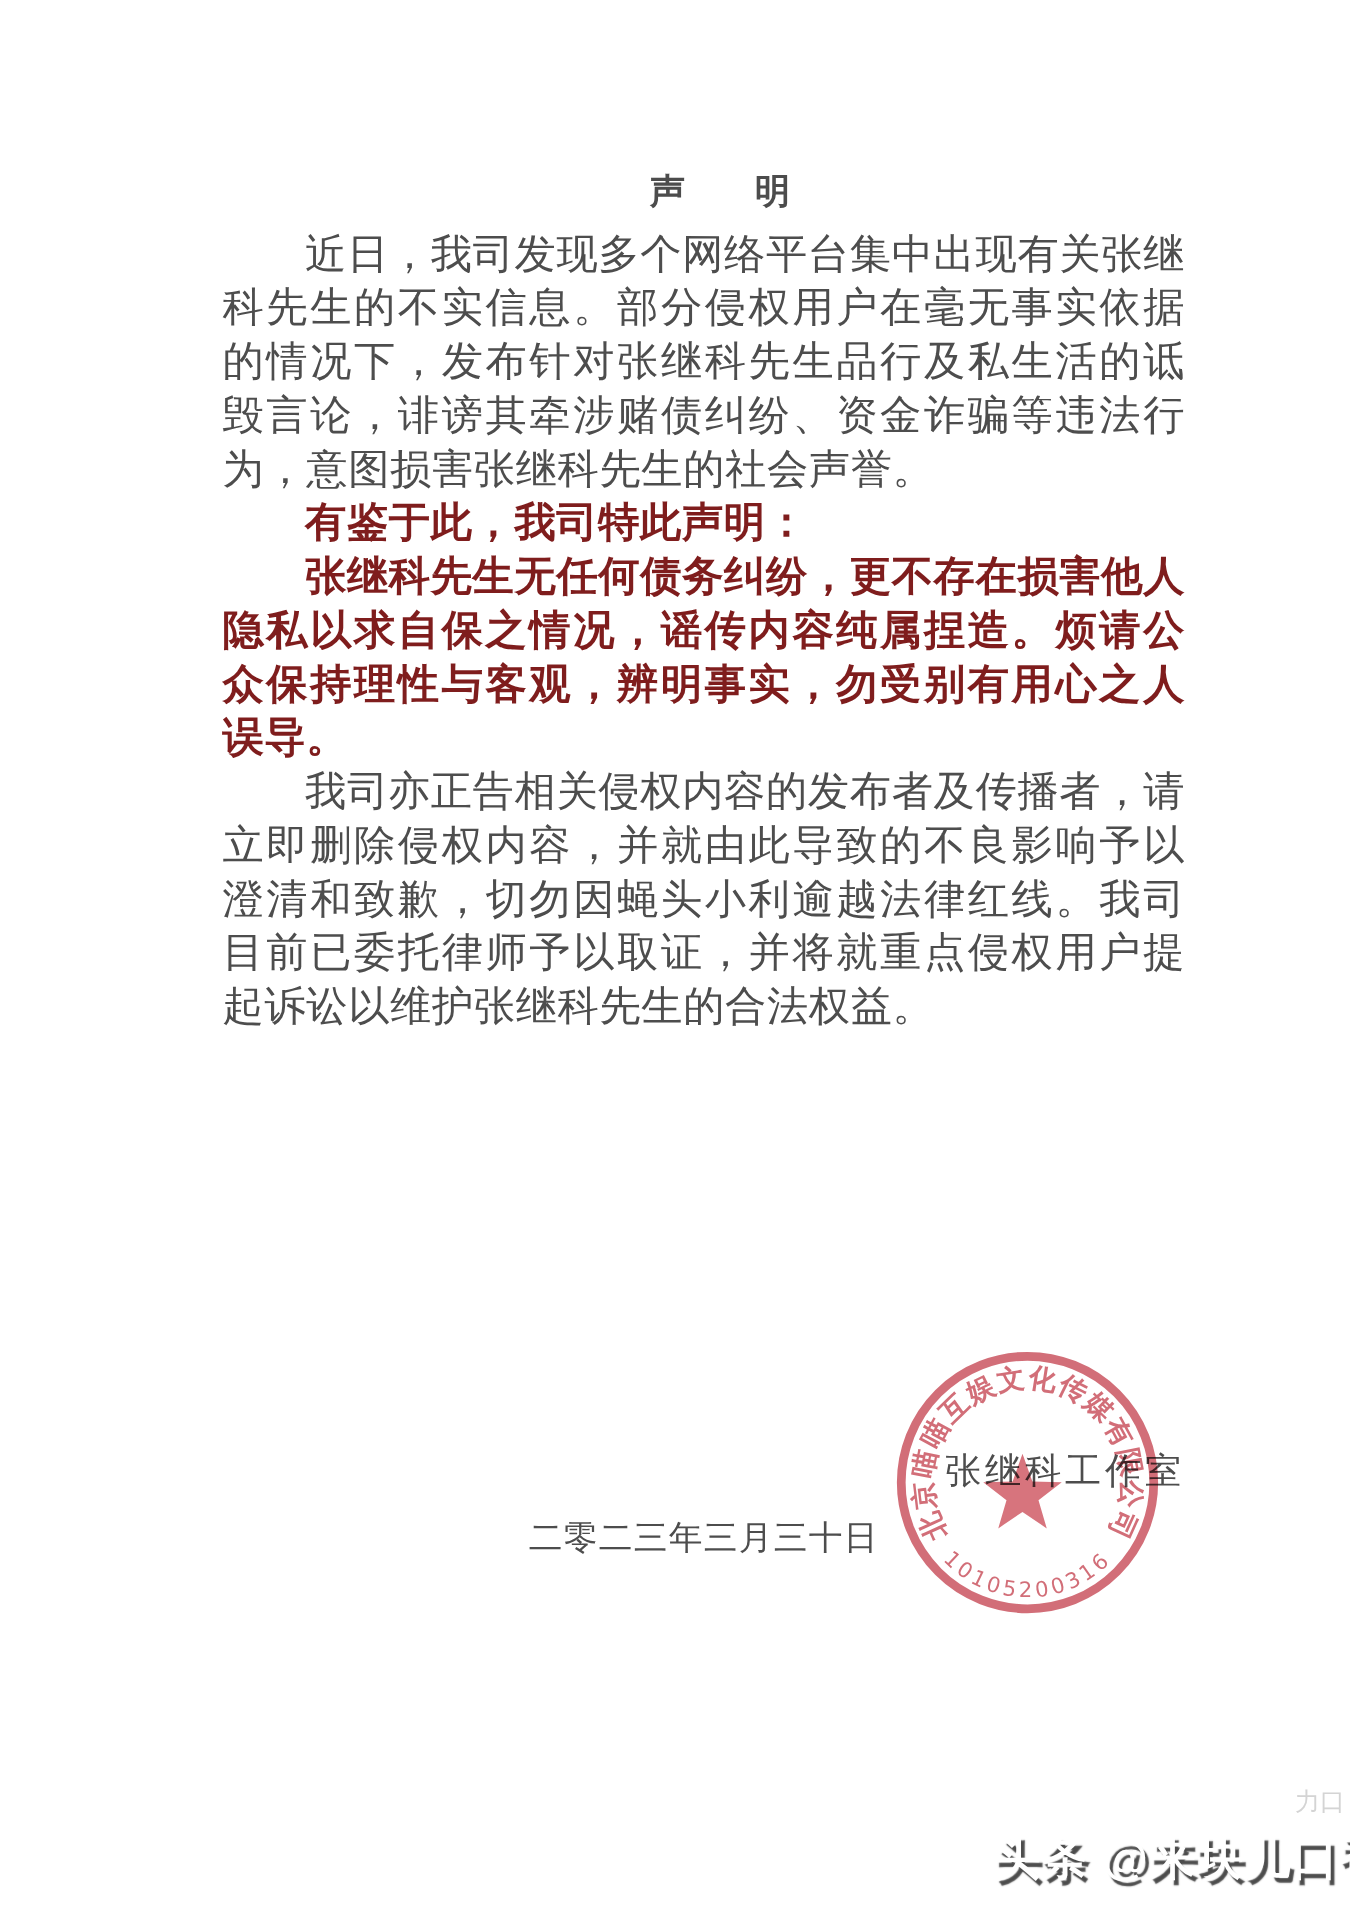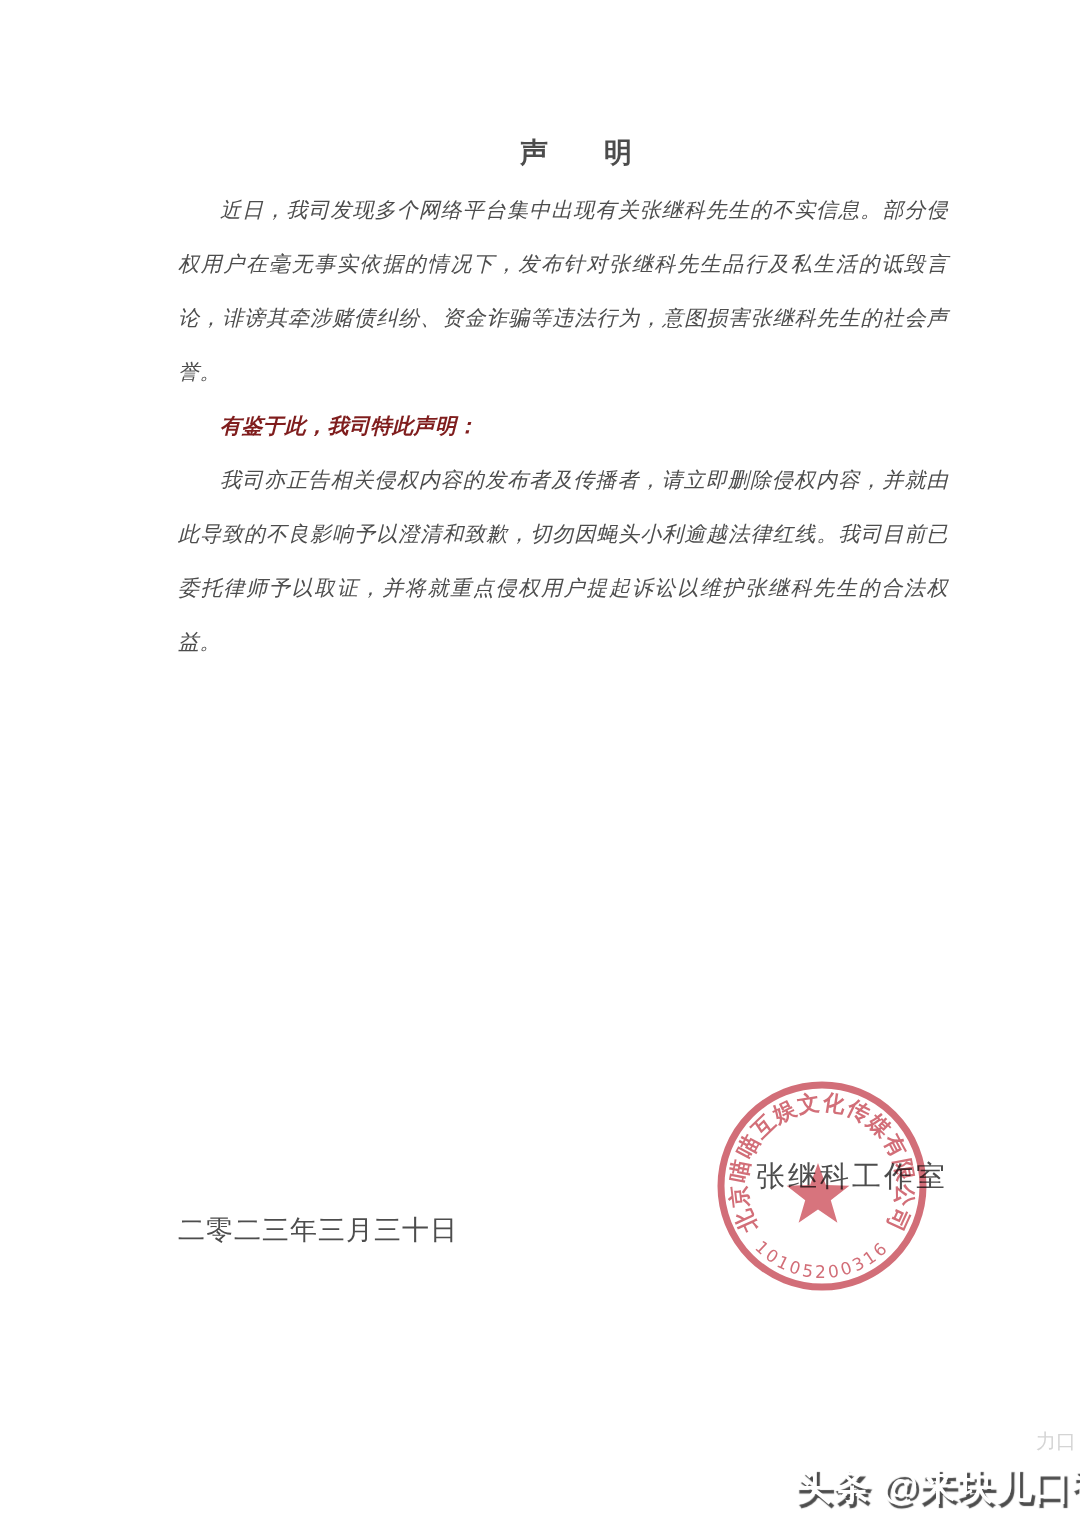--- a/index.html
+++ b/index.html
@@ -23,48 +23,47 @@
     font-weight: 600;
     color: #4c4c4c;
   }
   .doc-body {
     position: absolute;
     top: 183px;
     left: 178px;
     width: 770px;
   }
   .doc-body p {
-    font-size: 21px;
-    line-height: 54px;
+    font-size: 33px;
+    line-height: 43px;
     text-align: justify;
     text-indent: 2em;
     color: #4d4d4d;
     letter-spacing: 0.5px;
-    font-style: italic;
   }
   .doc-body p.bold {
     font-weight: bold;
     color: #7f1d1d;
   }
   .signature-line {
     position: absolute;
     top: 1157px;
     left: 178px;
     width: 770px;
     text-align: right;
     font-size: 29px;
     letter-spacing: 3px;
     color: #4d4d4d;
   }
   .date-line {
     position: absolute;
     top: 1212px;
     left: 178px;
     width: 770px;
-    text-align: left;
+    text-align: center;
     font-size: 27px;
     letter-spacing: 1px;
     color: #4d4d4d;
   }
   .seal {
     position: absolute;
     left: 707px;
     top: 1071px;
     width: 230px;
     height: 230px;
@@ -108,20 +107,21 @@
 </head>
 <body>
 
 <div class="page">
 
   <div class="doc-title">声　　明</div>
 
   <div class="doc-body">
     <p>近日，我司发现多个网络平台集中出现有关张继科先生的不实信息。部分侵权用户在毫无事实依据的情况下，发布针对张继科先生品行及私生活的诋毁言论，诽谤其牵涉赌债纠纷、资金诈骗等违法行为，意图损害张继科先生的社会声誉。</p>
     <p class="bold">有鉴于此，我司特此声明：</p>
+    <p class="bold">张继科先生无任何债务纠纷，更不存在损害他人隐私以求自保之情况，谣传内容纯属捏造。烦请公众保持理性与客观，辨明事实，勿受别有用心之人误导。</p>
     <p>我司亦正告相关侵权内容的发布者及传播者，请立即删除侵权内容，并就由此导致的不良影响予以澄清和致歉，切勿因蝇头小利逾越法律红线。我司目前已委托律师予以取证，并将就重点侵权用户提起诉讼以维护张继科先生的合法权益。</p>
   </div>
 
   <div class="signature-line">张继科工作室</div>
   <div class="date-line">二零二三年三月三十日</div>
 
   <svg class="seal" viewBox="-115 -115 230 230" xmlns="http://www.w3.org/2000/svg">
     <defs>
       <path id="arcTop" d="M -63.7,41.4 A 76,76 0 1 1 63.7,41.4" fill="none"></path>
       <path id="arcBottom" d="M -67.3,62.7 A 92,92 0 0 0 67.3,62.7" fill="none"></path>

